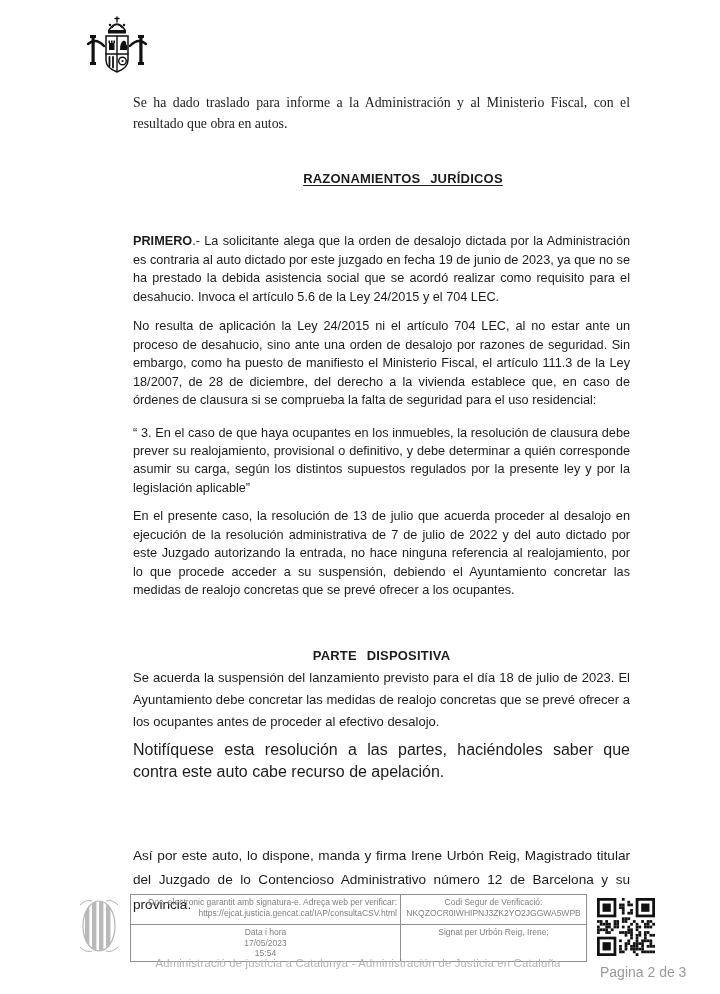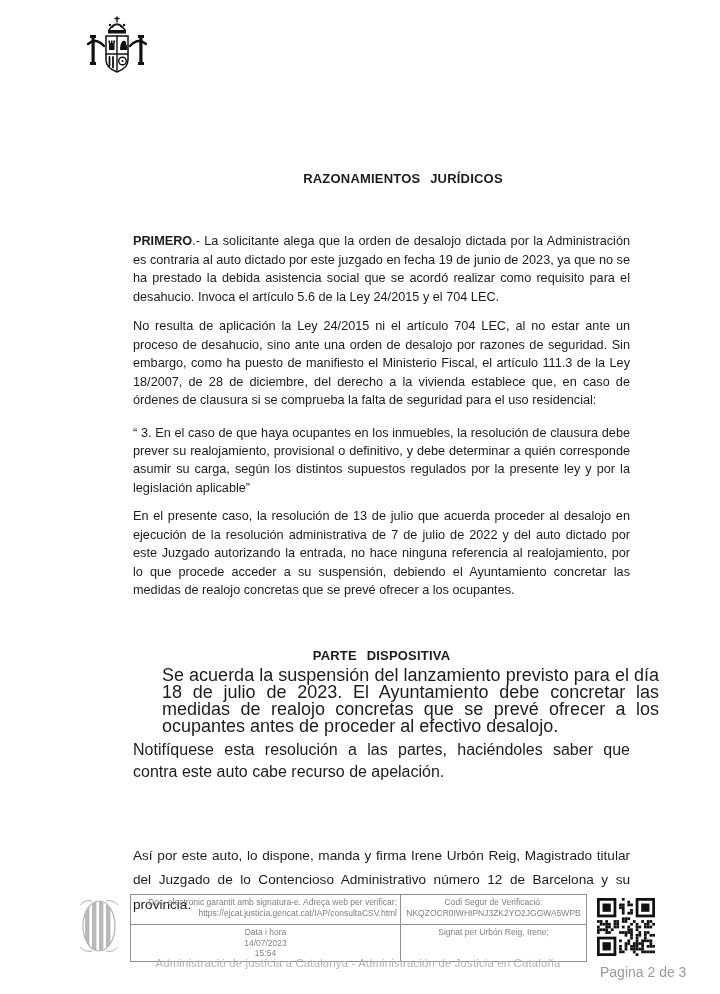--- a/index.html
+++ b/index.html
@@ -25,28 +25,28 @@
   .p {
     position:absolute; left:133px; width:497px;
     font-size:12.7px; line-height:18.6px;
     text-align:justify;
   }
   .h {
     position:absolute; left:133px; width:497px;
     text-align:center; font-weight:bold; font-size:13px;
     letter-spacing:.2px; word-spacing:6px;
   }
-  .h .u { text-underline-offset:2px;padding-left:43px; }
+  .h .u { text-decoration:underline; text-underline-offset:2px;padding-left:43px; }
   .p-primero   { top:232px; }
   .p-noresulta { top:317px; }
   .p-quote     { top:424px; line-height:18.2px; }
   .p-presente  { top:507px; }
   .h-razonamientos { top:171px; }
   .h-parte     { top:648px; }
-  .p-acuerda   { top:667px; font-size:18px;  line-height:17px;margin-left:29px; }
+  .p-acuerda   { top:667px; font-size:13px;  line-height:22px; }
   .p-notifiquese { top:739px; font-size:16px; line-height:22px; }
   .p-firma     { top:844px; font-size:13.6px; line-height:24.4px; }
 
   .sig-table {
     position:absolute; left:130px; top:894px;
     border-collapse:collapse; table-layout:fixed;
     width:456px;
     font-size:8.5px; line-height:10.5px;
     color:#7f7f7f; text-align:center;
   }
@@ -106,20 +106,21 @@
 
     <path d="M34,37 q0,-6 2,-8 q1,-2 3,-1 q2,1 1,3 q2,2 1,6 z" fill="#111" stroke="none"></path>
 
     <line x1="23.5" y1="44" x2="23.5" y2="53" stroke-width="1.8"></line>
     <line x1="27" y1="44" x2="27" y2="54.5" stroke-width="1.8"></line>
 
     <circle cx="36.5" cy="48" r="3.8" stroke-width="1.4"></circle>
     <circle cx="36.5" cy="48" r="1.1" fill="#111" stroke="none"></circle>
   </svg>
 
+  <p class="intro">Se ha dado traslado para informe a la Administración y al Ministerio Fiscal, con el resultado que obra en autos.</p>
 
   <h2 class="h h-razonamientos"><span class="u">RAZONAMIENTOS JURÍDICOS</span></h2>
 
   <p class="p p-primero"><b>PRIMERO</b><span>.- La solicitante alega que la orden de desalojo dictada por la Administración es contraria al auto dictado por este juzgado en fecha 19 de junio de 2023, ya que no se ha prestado la debida asistencia social que se acordó realizar como requisito para el desahucio. Invoca el artículo 5.6 de la Ley 24/2015 y el 704 LEC.</span></p>
 
   <p class="p p-noresulta">No resulta de aplicación la Ley 24/2015 ni el artículo 704 LEC, al no estar ante un proceso de desahucio, sino ante una orden de desalojo por razones de seguridad. Sin embargo, como ha puesto de manifiesto el Ministerio Fiscal, el artículo 111.3 de la Ley 18/2007, de 28 de diciembre, del derecho a la vivienda establece que, en caso de órdenes de clausura si se comprueba la falta de seguridad para el uso residencial:</p>
 
   <p class="p p-quote">“ 3. En el caso de que haya ocupantes en los inmuebles, la resolución de clausura debe prever su realojamiento, provisional o definitivo, y debe determinar a quién corresponde asumir su carga, según los distintos supuestos regulados por la presente ley y por la legislación aplicable”</p>
 
   <p class="p p-presente">En el presente caso, la resolución de 13 de julio que acuerda proceder al desalojo en ejecución de la resolución administrativa de 7 de julio de 2022 y del auto dictado por este Juzgado autorizando la entrada, no hace ninguna referencia al realojamiento, por lo que procede acceder a su suspensión, debiendo el Ayuntamiento concretar las medidas de realojo concretas que se prevé ofrecer a los ocupantes.</p>
@@ -160,21 +161,21 @@
         <div class="url">https://ejcat.justicia.gencat.cat/IAP/consultaCSV.html</div>
       </td>
       <td class="cell-csv">
         <div>Codi Segur de Verificació:</div>
         <div>NKQZOCR0IWHIPNJ3ZK2YO2JGGWA5WPB</div>
       </td>
     </tr>
     <tr class="r2">
       <td class="cell-dt">
         <div>Data i hora</div>
-        <div>14/07/2023</div>
+        <div>17/05/2023</div>
         <div>15:54</div>
       </td>
       <td>
         <div>Signat per Urbón Reig, Irene;</div>
       </td>
     </tr>
   </tbody>
     </table>
 
   <div class="admin-line">Administració de justícia a Catalunya - Administración de Justicia en Cataluña</div>

